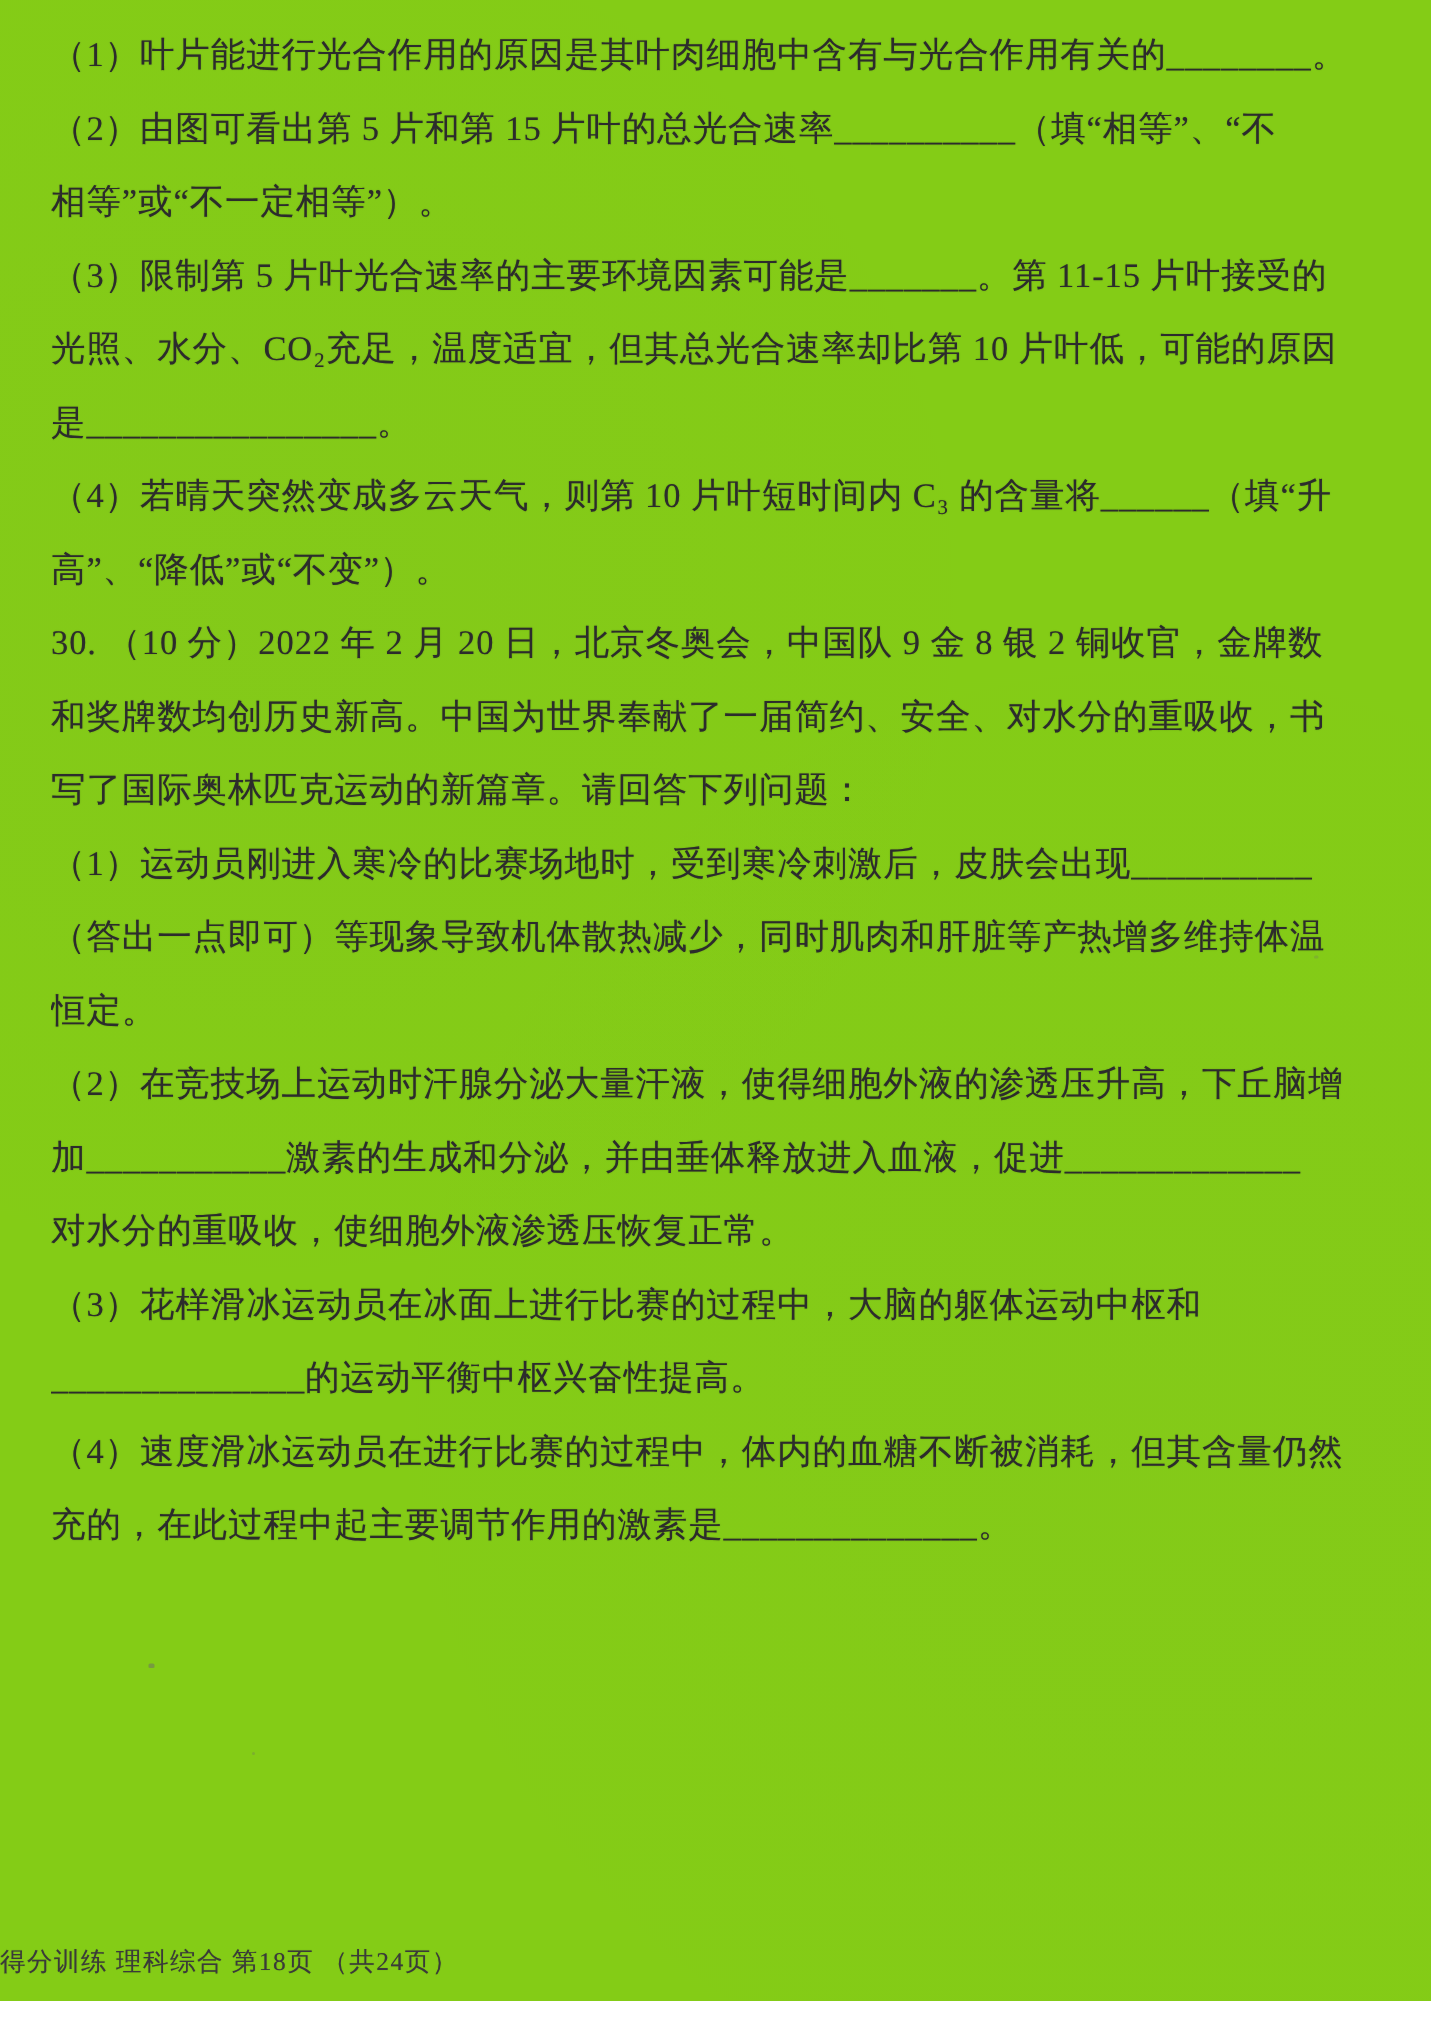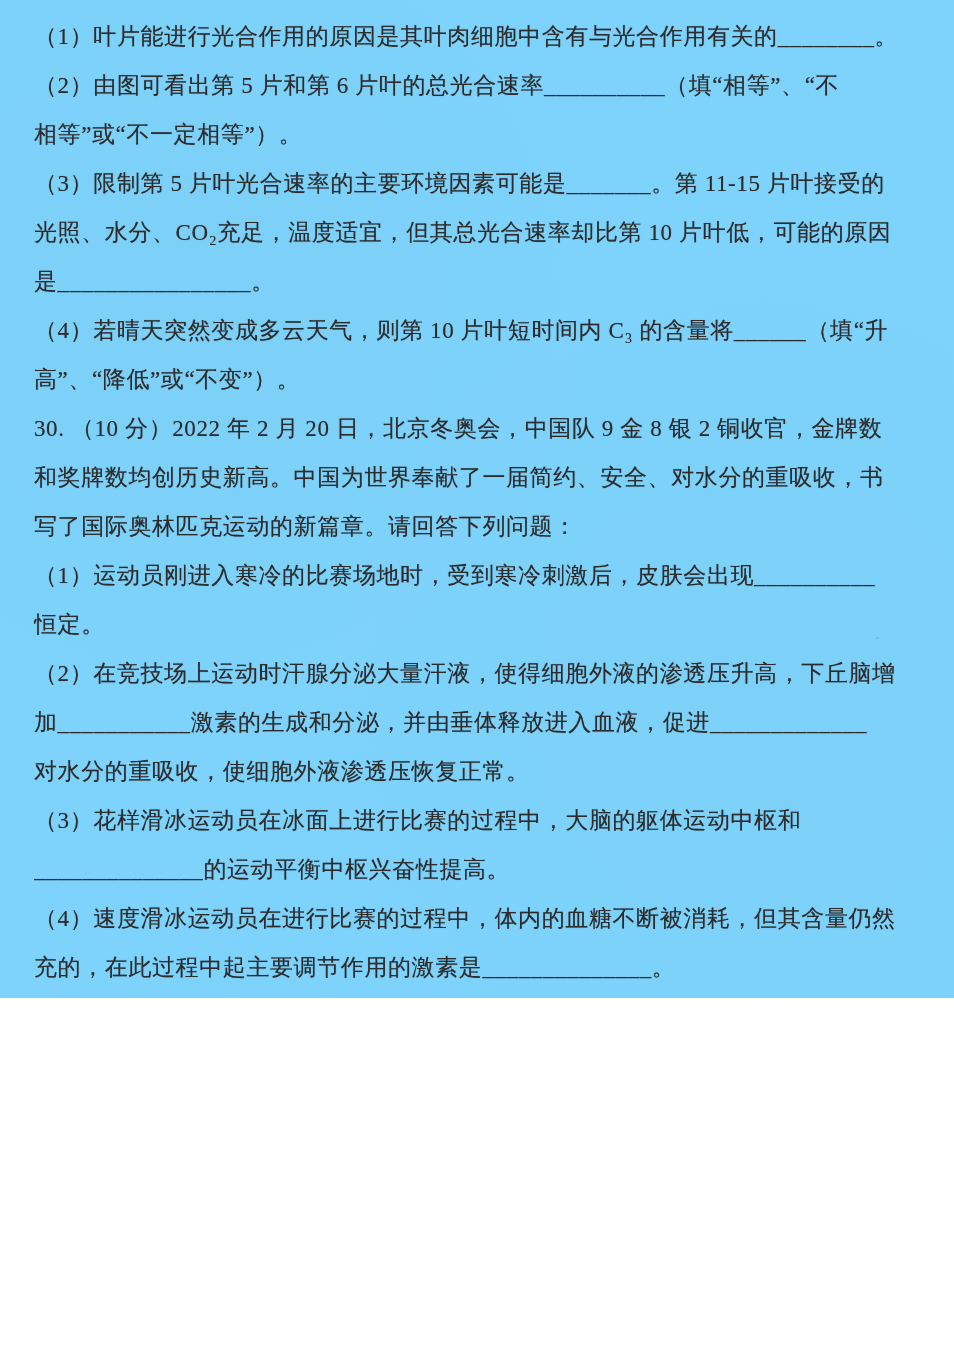--- a/index.html
+++ b/index.html
@@ -3,22 +3,22 @@
 <meta charset="utf-8">
 <style>
   html, body {
     margin: 0;
     padding: 0;
     background: #ffffff;
   }
   .page {
     position: relative;
     width: 954px;
-    height: 998px;
-    background: #7dd3fc;
+    height: 1334px;
+    background: #84cc16;
     overflow: hidden;
     font-family: "Liberation Serif", "DejaVu Serif", serif;
     color: #2e2e2e;
   }
   .scan-texture {
     position: absolute;
     inset: 0;
     background:
       radial-gradient(circle at 20% 30%, rgba(120,120,120,0.03), transparent 40%),
       radial-gradient(circle at 80% 70%, rgba(120,120,120,0.025), transparent 45%);
@@ -62,31 +62,32 @@
   .speck-3 { left: 876px; top: 637px;  width: 3px; height: 2px; opacity: 0.25; }
 </style>
 </head>
 <body>
 
 <div class="page">
   <div class="scan-texture"></div>
 
   <div class="body-text">
     <div class="line">（1）叶片能进行光合作用的原因是其叶肉细胞中含有与光合作用有关的________。</div>
-    <div class="line">（2）由图可看出第 5 片和第 6 片叶的总光合速率__________（填“相等”、“不</div>
+    <div class="line">（2）由图可看出第 5 片和第 15 片叶的总光合速率__________（填“相等”、“不</div>
     <div class="line">相等”或“不一定相等”）。</div>
     <div class="line">（3）限制第 5 片叶光合速率的主要环境因素可能是_______。第 11-15 片叶接受的</div>
     <div class="line">光照、水分、CO₂充足，温度适宜，但其总光合速率却比第 10 片叶低，可能的原因</div>
     <div class="line">是________________。</div>
     <div class="line">（4）若晴天突然变成多云天气，则第 10 片叶短时间内 C₃ 的含量将______（填“升</div>
     <div class="line">高”、“降低”或“不变”）。</div>
     <div class="line">30. （10 分）2022 年 2 月 20 日，北京冬奥会，中国队 9 金 8 银 2 铜收官，金牌数</div>
     <div class="line">和奖牌数均创历史新高。中国为世界奉献了一届简约、安全、对水分的重吸收，书</div>
     <div class="line">写了国际奥林匹克运动的新篇章。请回答下列问题：</div>
     <div class="line">（1）运动员刚进入寒冷的比赛场地时，受到寒冷刺激后，皮肤会出现__________</div>
+    <div class="line">（答出一点即可）等现象导致机体散热减少，同时肌肉和肝脏等产热增多维持体温</div>
     <div class="line">恒定。</div>
     <div class="line">（2）在竞技场上运动时汗腺分泌大量汗液，使得细胞外液的渗透压升高，下丘脑增</div>
     <div class="line">加___________激素的生成和分泌，并由垂体释放进入血液，促进_____________</div>
     <div class="line">对水分的重吸收，使细胞外液渗透压恢复正常。</div>
     <div class="line">（3）花样滑冰运动员在冰面上进行比赛的过程中，大脑的躯体运动中枢和</div>
     <div class="line">______________的运动平衡中枢兴奋性提高。</div>
     <div class="line">（4）速度滑冰运动员在进行比赛的过程中，体内的血糖不断被消耗，但其含量仍然</div>
     <div class="line">充的，在此过程中起主要调节作用的激素是______________。</div>
   </div>
 

